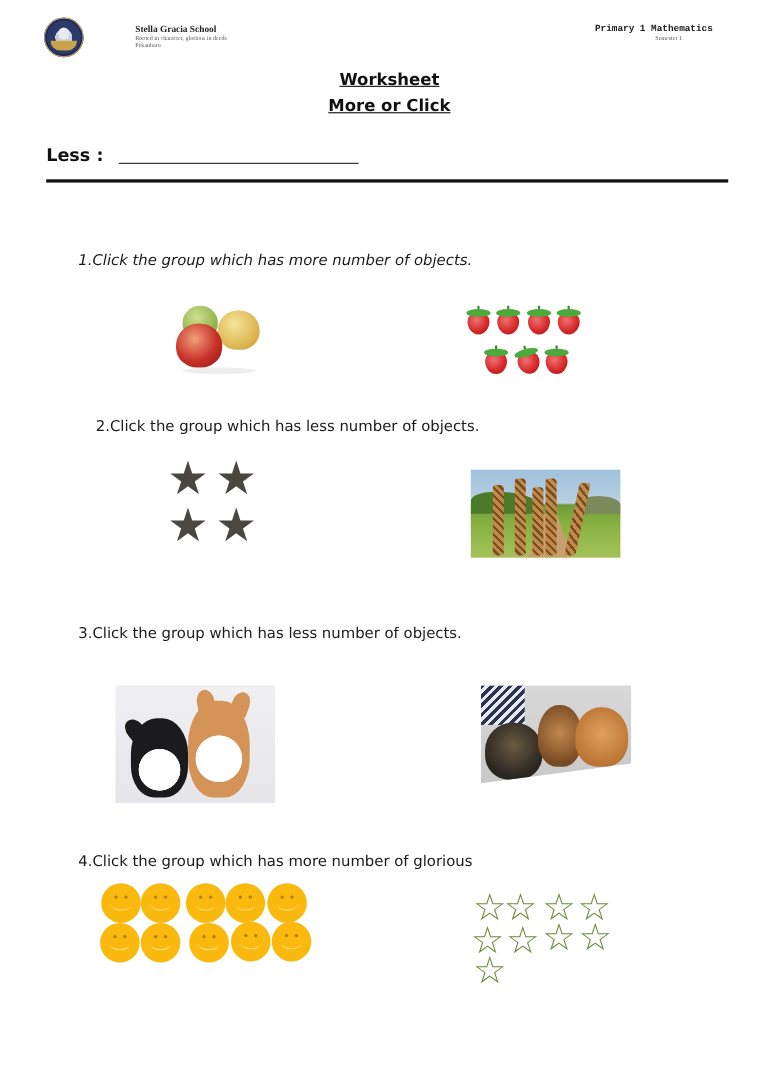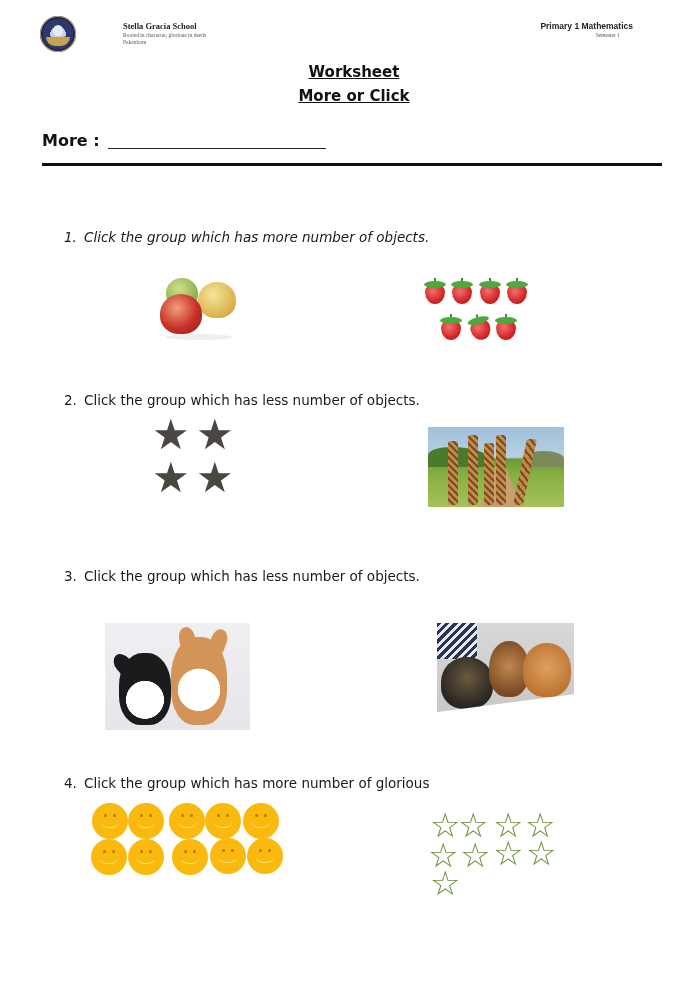--- a/index.html
+++ b/index.html
@@ -1,28 +1,28 @@
 <!DOCTYPE html>
 <html><head>
   <meta charset="utf-8">
   <style>
     html, body { margin: 0; padding: 0; background: #ffffff; }
     body { width: 700px; height: 989px; position: relative; overflow: hidden; font-family: "DejaVu Sans", sans-serif; color: #111; }
-    .abs { position: absolute; }
+    .abs { position: absolute; text-align: right; }
 
     
     .logo { left: 40px; top: 16px; width: 36px; height: 36px; border-radius: 50%;
       background: radial-gradient(circle at 50% 50%, #c7d0e0 0 30%, #2c3a6b 31% 60%, #1d2757 61% 100%);
       box-shadow: 0 0 0 1px #b9a064 inset; overflow: hidden; }
     .logo .gold { position:absolute; left:6px; right:6px; bottom:6px; height:9px; background:#c9a24c; border-radius:0 0 14px 14px; }
     .logo .tree { position:absolute; left:13px; top:9px; width:10px; height:11px; background:#e6ebf3; border-radius:50% 50% 40% 40%; }
     .school-name { left: 123px; top: 21px; font-family: "Liberation Serif", serif; font-weight: bold; font-size: 8.5px; color:#222; }
     .school-motto { left: 123px; top: 32px; font-family: "Liberation Serif", serif; font-size: 5.5px; color:#555; }
     .school-city { left: 123px; top: 39px; font-family: "Liberation Serif", serif; font-size: 5.5px; color:#555; }
-    .subject { right: 67px; top: 21px; font-family: Liberation Sans, sans-serif; font-weight: bold; font-size: 8.5px; color:#222; }
+    .subject { right: 52px; top: 21px; font-family: Liberation Mono, monospace; font-weight: bold; font-size: 8.5px; color:#222; }
     .semester { right: 80px; top: 32px; font-family: "Liberation Serif", serif; font-size: 5.5px; color:#555; }
 
     .title { left: 4px; width: 700px; text-align: center; font-weight: bold; font-size: 15px; color:#111;text-decoration:underline; }
     .name-label { left: 42px; top: 131px; font-weight: bold; font-size: 16px; }
     .name-line { left: 108px; top: 148px; width: 218px; height: 0; border-bottom: 1.5px solid #222; }
     .rule { left: 42px; top: 163px; width: 620px; height: 3px; background: #111; }
 
     .q { left: 64px; font-size: 13.5px; color:#1a1a1a; }
     .q .num { display:inline-block; width: 20px; }
 
@@ -88,21 +88,21 @@
   </div>
 <div class="abs school-name">Stella Gracia School</div>
 <div class="abs school-motto">Rooted in character, glorious in deeds</div>
 <div class="abs school-city">Pekanbaru</div>
 <div class="abs subject">Primary 1 Mathematics</div>
 <div class="abs semester">Semester 1</div>
 
 <div class="abs title" style="top:63px;">Worksheet</div>
 <div class="abs title" style="top:87px;">More or Click</div>
 
-<div class="abs name-label">More  :</div>
+<div class="abs name-label">Less  :</div>
 <div class="abs name-line"></div>
 <div class="abs rule"></div>
 
 <div class="abs q" style="top:229px;font-style:italic;">
   <span class="num">1.</span><span>Click the group which has more number of objects.</span>
 </div>
 <div class="abs apples opt">
   <div class="apple-shadow"></div>
   <div class="apple g"></div>
   <div class="apple y"></div>
@@ -139,21 +139,21 @@
       <div class="body"></div>
       <div class="leaf"></div>
     </div>
   <div class="berry" style="left:75px;top:36px;">
       <div class="stem"></div>
       <div class="body"></div>
       <div class="leaf"></div>
     </div>
 </div>
 
-<div class="abs q" style="top:392px;">
+<div class="abs q" style="top:380px;margin-left:16px;">
   <span class="num">2.</span><span>Click the group which has less number of objects.</span>
 </div>
 <div class="abs starfish opt">
   <span style="left:2px;top:2px;">★</span>
   <span style="left:46px;top:2px;">★</span>
   <span style="left:2px;top:45px;">★</span>
   <span style="left:46px;top:45px;">★</span>
 </div>
 <div class="abs giraffes opt">
   <div class="trees"></div>

